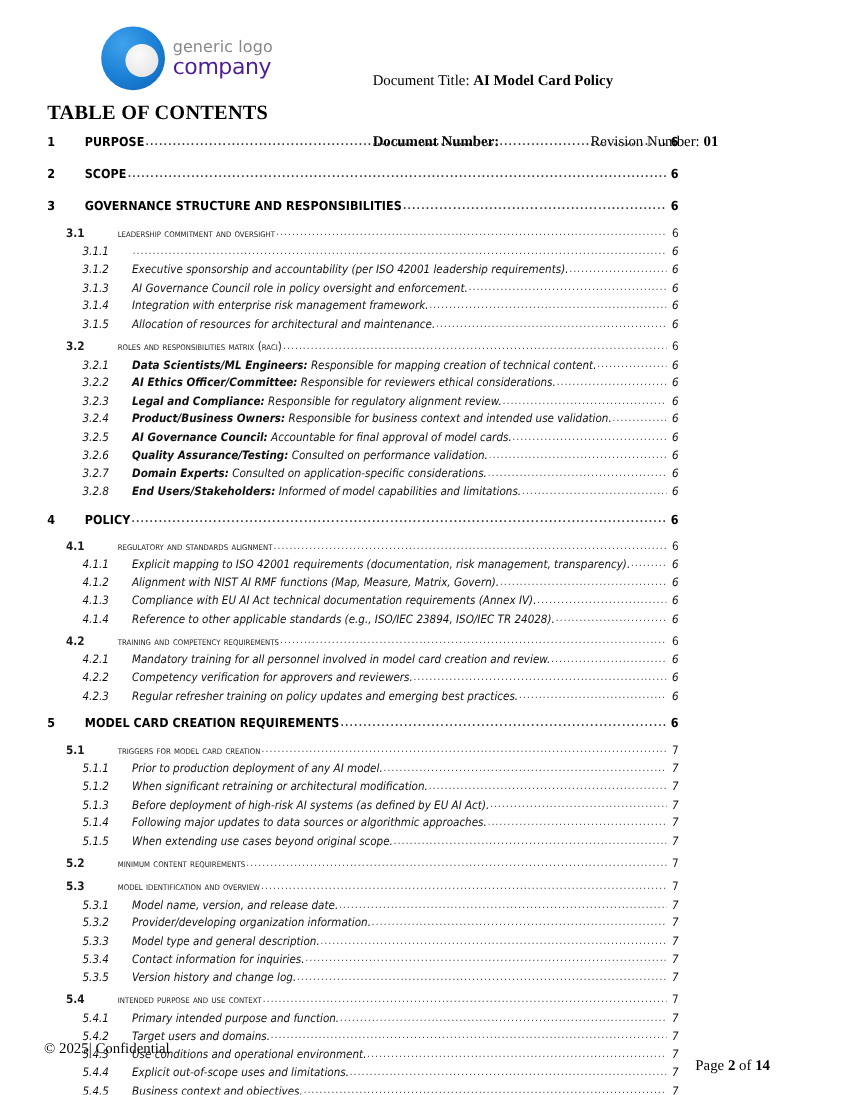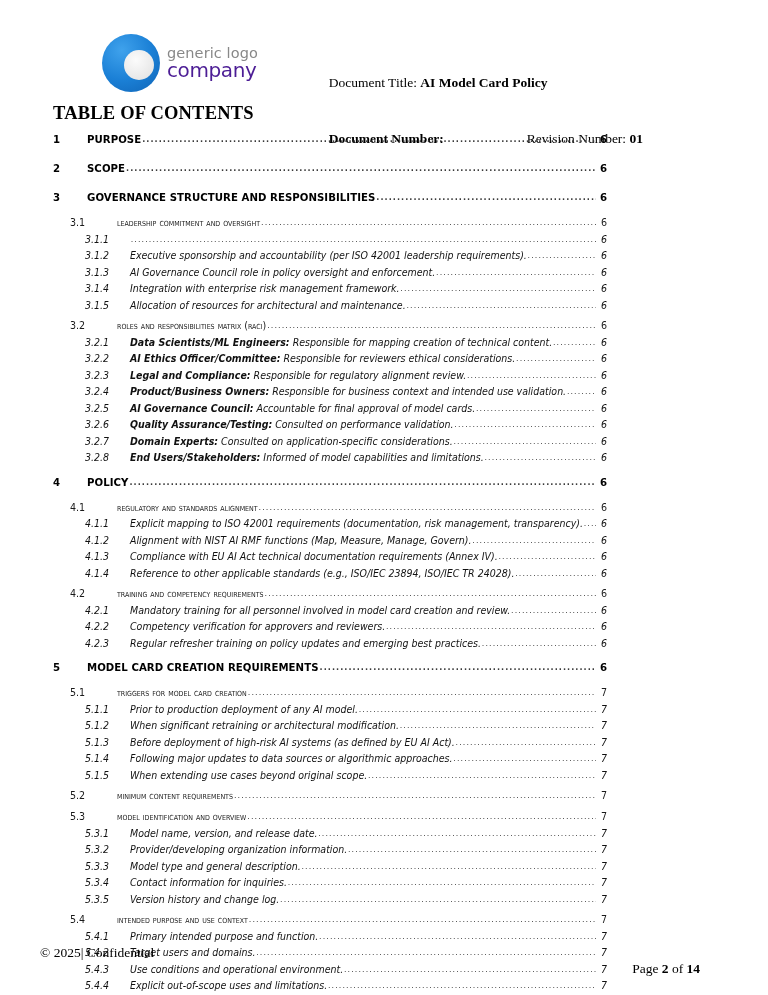--- a/index.html
+++ b/index.html
@@ -11,21 +11,21 @@
     font-family: "Liberation Serif", serif;
     color: #000000;
     position: relative;
     overflow: hidden;
   }
 
   .page {
     width: 693px;
     height: 995px;
     position: relative;
-    padding: 12px;
+    padding: 2px;
   }
 
   
   .header {
     display: flex;
     align-items: flex-start;
     padding: 14px 38px 0 38px;
     height: 88px;
   }
   .logo-block {
@@ -148,20 +148,21 @@
     height: 16.6px;
     margin-top: 4px;
     font-variant: small-caps;
     text-transform: lowercase;
     color: #1a1a1a;
   }
   .lvl2 .toc-num {
     width: 47px;
     margin-left: 17px;
     font-variant: normal;
+    font-weight: bold;
   }
   .lvl2 .toc-page { font-variant: normal; }
 
   
   .lvl3 {
     font-size: 10.5px;
     height: 16.5px;
     font-style: italic;
     color: #111111;
     justify-content: center;
@@ -347,21 +348,21 @@
         <span class="toc-page">6</span>
       </div>
       <div class="toc-row lvl3">
         <span class="toc-num">4.1.1</span>
         <span class="toc-label">Explicit mapping to ISO 42001 requirements (documentation, risk management, transparency).</span>
         <span class="toc-dots">............................................................................................................................................................................................................................................................................................................</span>
         <span class="toc-page">6</span>
       </div>
       <div class="toc-row lvl3">
         <span class="toc-num">4.1.2</span>
-        <span class="toc-label">Alignment with NIST AI RMF functions (Map, Measure, Manage, Govern).</span>
+        <span class="toc-label">Alignment with NIST AI RMF functions (Map, Measure, Matrix, Govern).</span>
         <span class="toc-dots">............................................................................................................................................................................................................................................................................................................</span>
         <span class="toc-page">6</span>
       </div>
       <div class="toc-row lvl3">
         <span class="toc-num">4.1.3</span>
         <span class="toc-label">Compliance with EU AI Act technical documentation requirements (Annex IV).</span>
         <span class="toc-dots">............................................................................................................................................................................................................................................................................................................</span>
         <span class="toc-page">6</span>
       </div>
       <div class="toc-row lvl3">

